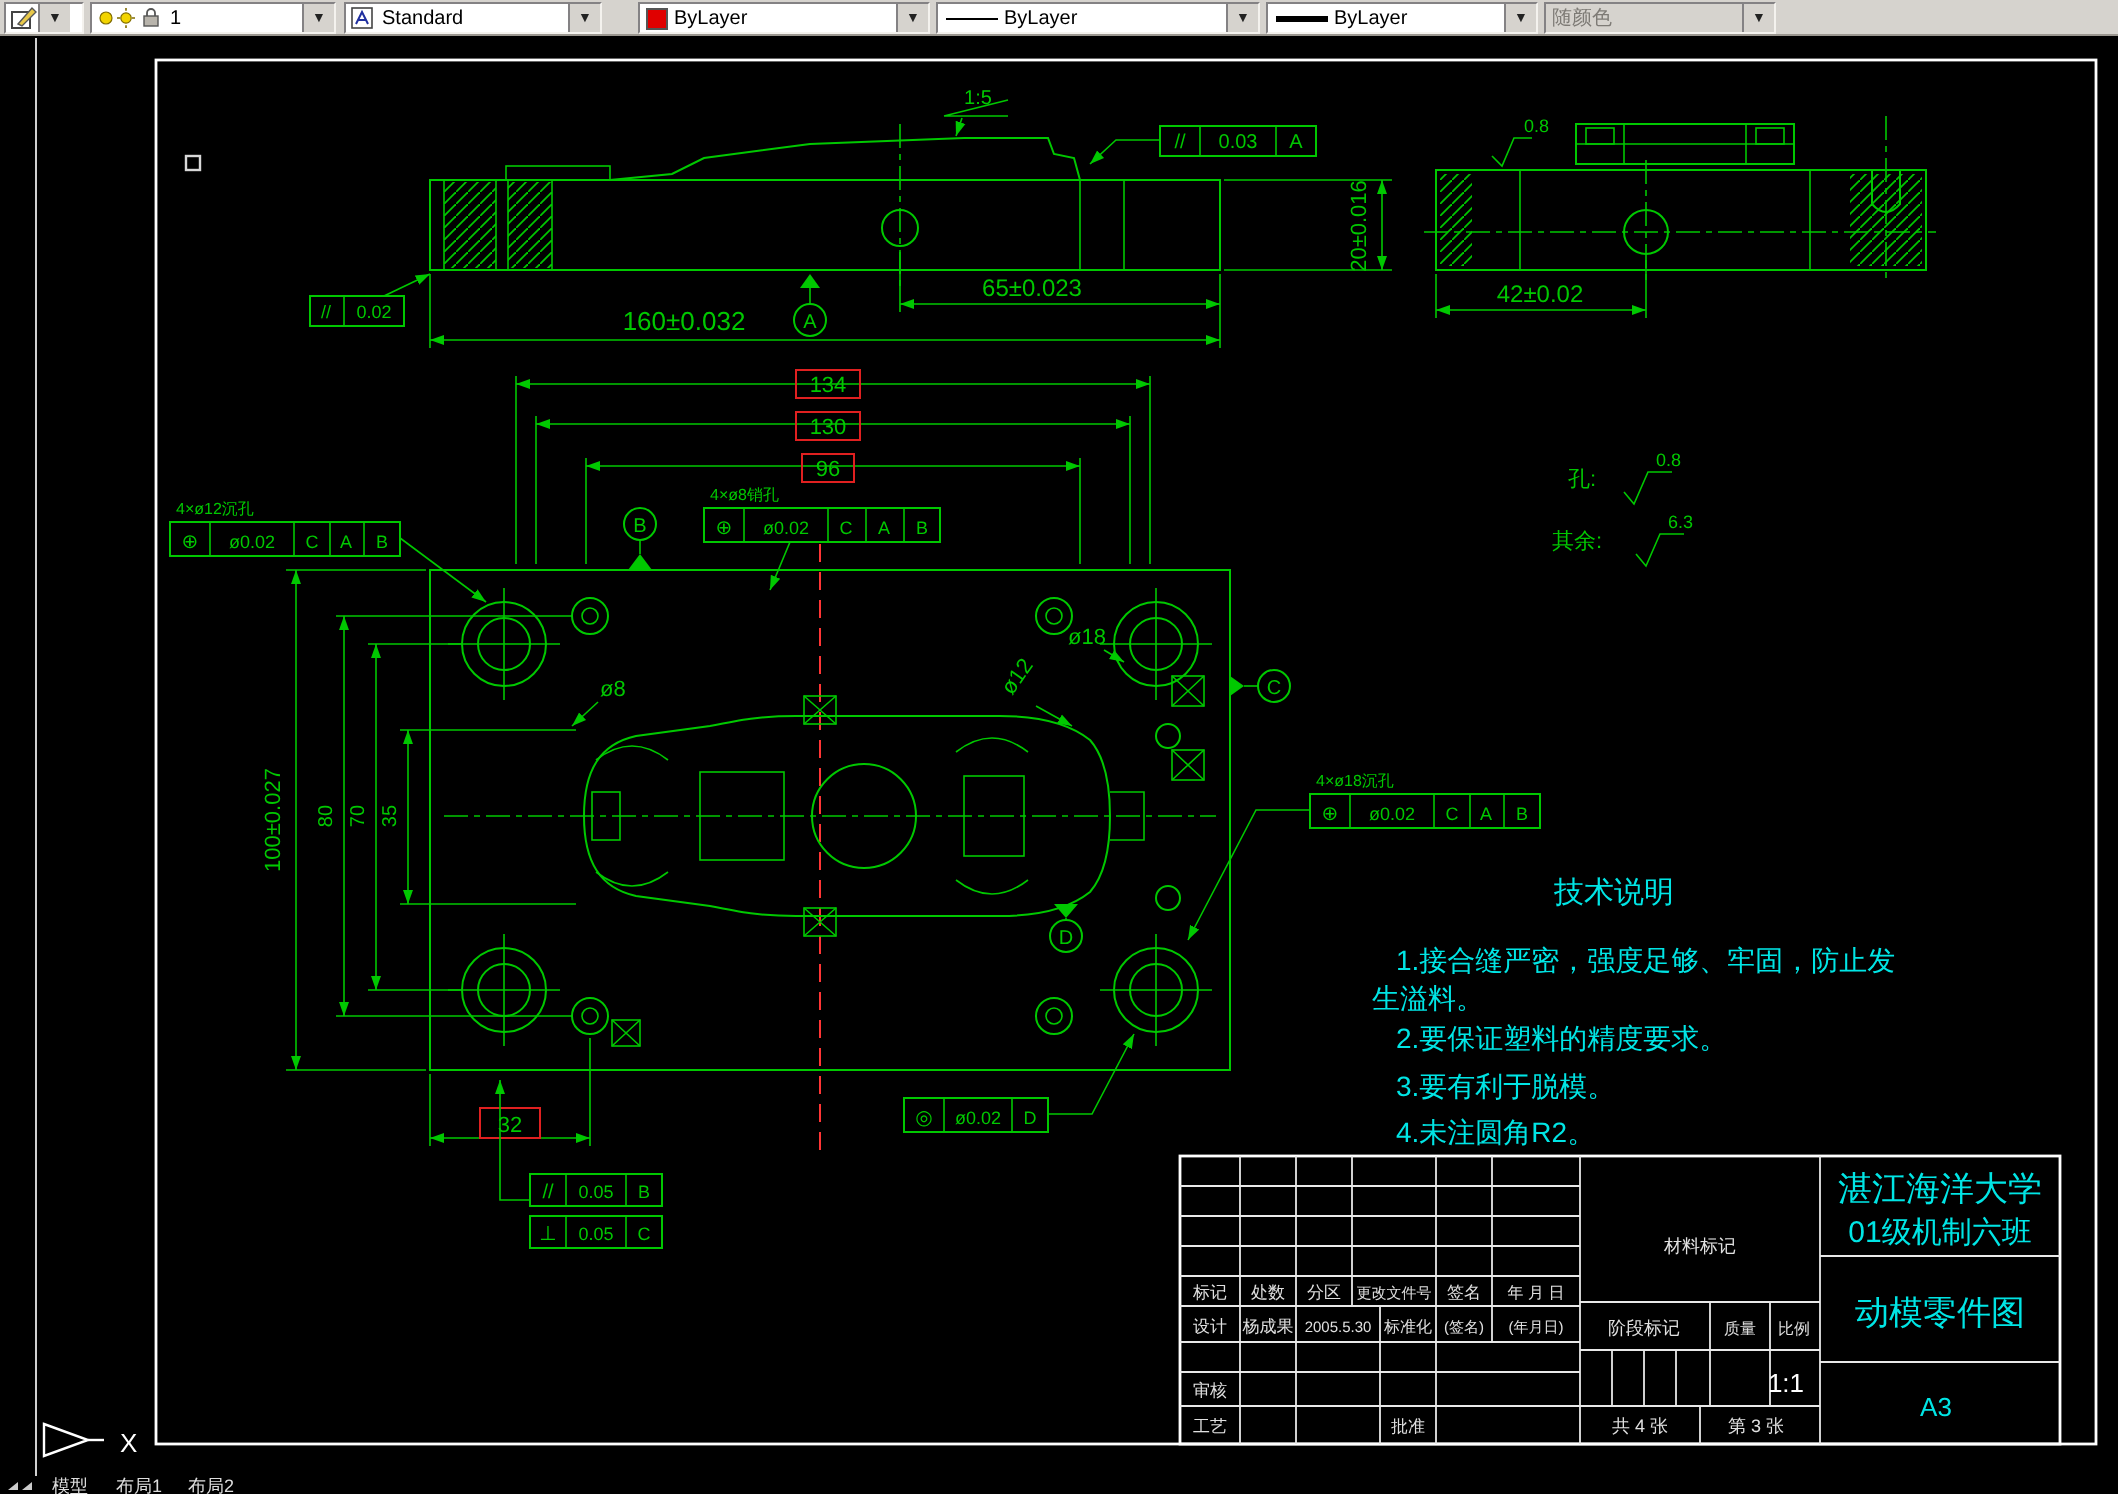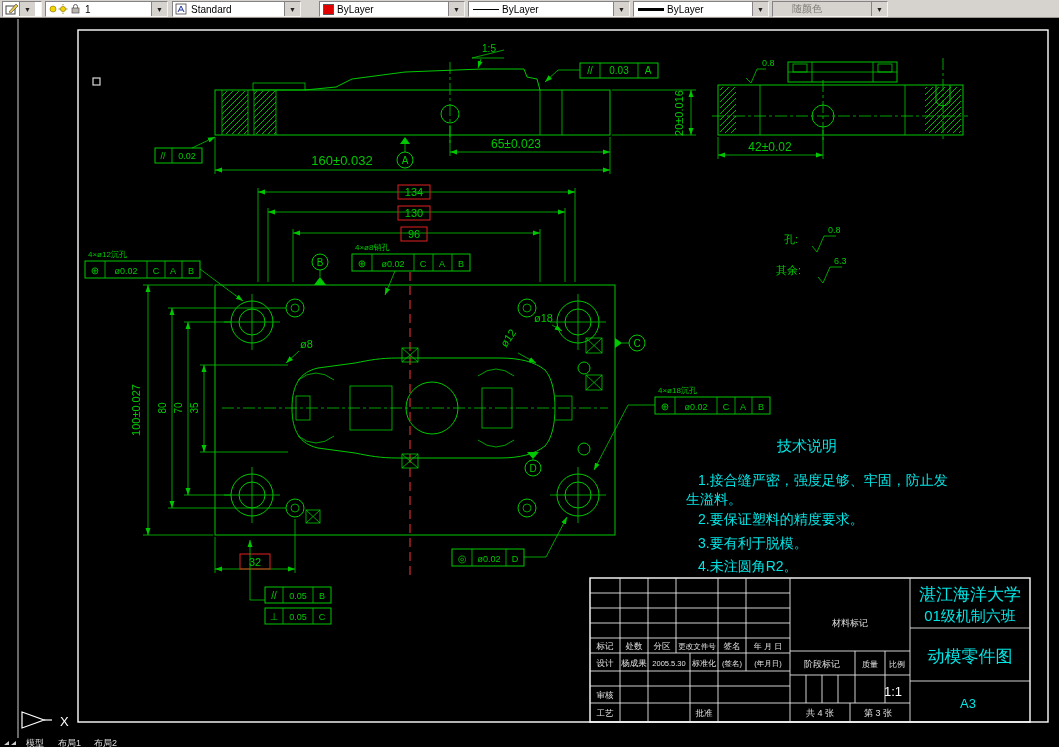--- a/index.html
+++ b/index.html
@@ -74,21 +74,21 @@
       <span class="val">ByLayer</span>
       <span class="arrowbtn">▼</span>
     </div>
 
     <div class="combo" style="left:633px;width:136px;">
       <span class="lsample thick"></span>
       <span class="val">ByLayer</span>
       <span class="arrowbtn">▼</span>
     </div>
 
-    <div class="combo disabled" style="left:772px;width:116px;padding-left:16px;">
+    <div class="combo disabled" style="left:772px;width:116px;">
       <span class="val">随颜色</span>
       <span class="arrowbtn">▼</span>
     </div>
   </div>
 
   <div class="canvas">
     <svg width="1059" height="729" viewBox="0 18 1059 729">
       <defs>
         <marker id="ae" viewBox="0 0 10 10" refX="9" refY="5" markerWidth="10" markerHeight="10" orient="auto-start-reverse">
           <path d="M0,1.8 L9,5 L0,8.2 Z" fill="#00c800"></path>

